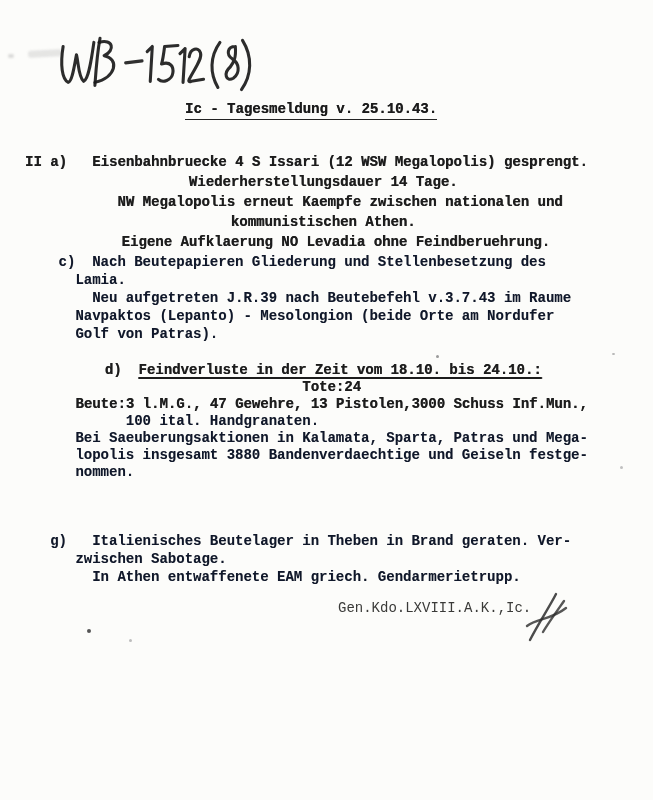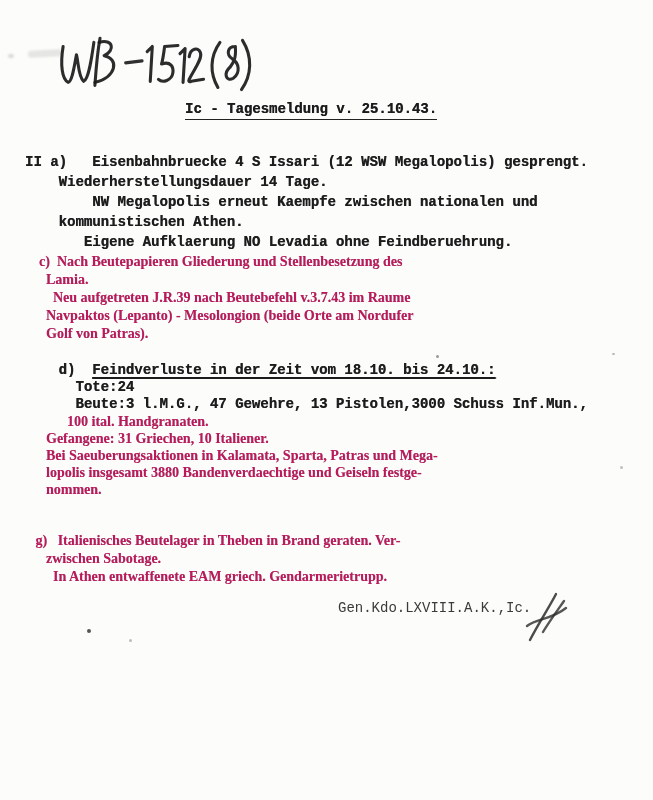--- a/index.html
+++ b/index.html
@@ -10,22 +10,22 @@
     overflow:hidden;
     font-family:"Liberation Mono","DejaVu Sans Mono",monospace;
   }
   .blk{position:absolute;left:25px;}
   .line{
     white-space:pre;
     font-size:14px;
     font-weight:700;
     letter-spacing:0;
   }
-  .dark{color:#1c1c1c;text-shadow:0.35px 0 0 rgba(10,10,10,.75);}
-  .med{color:#be185d;text-shadow:0.2px 0 0 rgba(40,40,40,.4);font-family:Liberation Serif, serif;}
+  .dark{color:#1c1c1c;text-shadow:0.35px 0 0 rgba(10,10,10,.75);text-align:center;}
+  .med{color:#0f172a;text-shadow:0.2px 0 0 rgba(40,40,40,.4);}
   #sec-iia .line{line-height:20px;}
   #sec-iia{top:152px;}
   #sec-c .line{line-height:18px;}
   #sec-c{top:253px;}
   #sec-d .line{line-height:17px;}
   #sec-d{top:362px;}
   #sec-g .line{line-height:18px;}
   #sec-g{top:532px;}
   .u{
     text-decoration:underline;
@@ -95,21 +95,20 @@
       <div class="line med">      Lamia.</div>
       <div class="line med">        Neu aufgetreten J.R.39 nach Beutebefehl v.3.7.43 im Raume</div>
       <div class="line med">      Navpaktos (Lepanto) - Mesolongion (beide Orte am Nordufer</div>
       <div class="line med">      Golf von Patras).</div>
     </div>
   <div class="blk" id="sec-d">
       <div class="line dark"><span>    d)  </span><span class="u">Feindverluste in der Zeit vom 18.10. bis 24.10.:</span></div>
       <div class="line dark">      Tote:24</div>
       <div class="line dark">      Beute:3 l.M.G., 47 Gewehre, 13 Pistolen,3000 Schuss Inf.Mun.,</div>
       <div class="line med">            100 ital. Handgranaten.</div>
-      <div class="line med">      Gefangene: 31 Griechen, 10 Italiener.</div>
       <div class="line med">      Bei Saeuberungsaktionen in Kalamata, Sparta, Patras und Mega-</div>
       <div class="line med">      lopolis insgesamt 3880 Bandenverdaechtige und Geiseln festge-</div>
       <div class="line med">      nommen.</div>
     </div>
   <div class="blk" id="sec-g">
       <div class="line med">   g)   Italienisches Beutelager in Theben in Brand geraten. Ver-</div>
       <div class="line med">      zwischen Sabotage.</div>
       <div class="line med">        In Athen entwaffenete EAM griech. Gendarmerietrupp.</div>
     </div>
 

